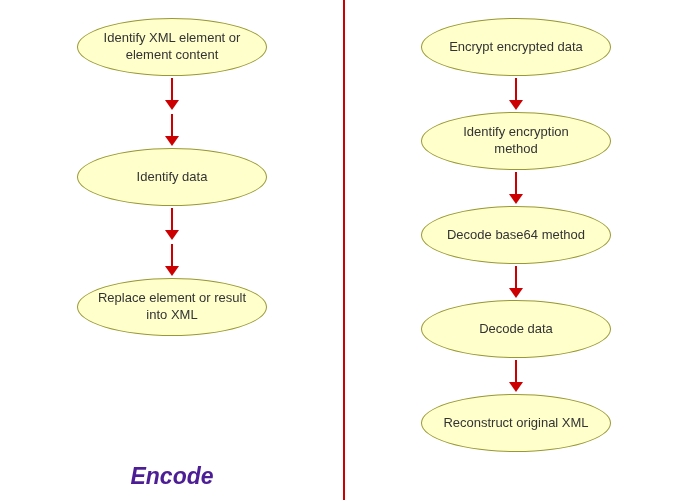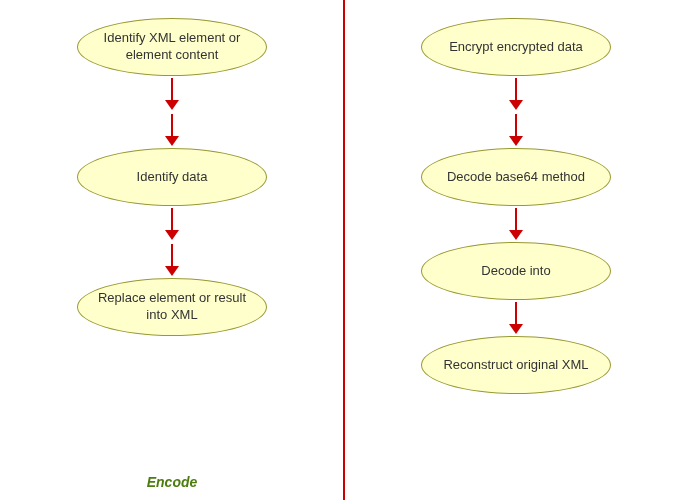--- a/index.html
+++ b/index.html
@@ -59,22 +59,22 @@
       background: #cc0000;
     }
     .arrow-head {
       width: 0;
       height: 0;
       border-left: 7px solid transparent;
       border-right: 7px solid transparent;
       border-top: 10px solid #cc0000;
     }
     .column-label {
-      font-size: 14px;
-      color: #4d7c0f;
+      font-size: 23px;
+      color: #4c1d95;
       font-style: italic;
       margin-top: auto;
       padding-top: 8px;
       font-weight: bold;
     }
   </style>
 </head>
 <body>
 
 <div class="diagram-container">
@@ -102,29 +102,30 @@
       <div class="node">Replace element or result into XML</div>
       <div class="column-label">Encode</div>
     </div>
 
   <div class="column" id="right-col">
   <div class="node">Encrypt encrypted data</div>
       <div class="arrow">
         <div class="arrow-line"></div>
         <div class="arrow-head"></div>
       </div>
+      <div class="node">Identify encryption method</div>
       <div class="arrow">
         <div class="arrow-line"></div>
         <div class="arrow-head"></div>
       </div>
       <div class="node">Decode base64 method</div>
       <div class="arrow">
         <div class="arrow-line"></div>
         <div class="arrow-head"></div>
       </div>
-      <div class="node">Decode into</div>
+      <div class="node">Decode data</div>
       <div class="arrow">
         <div class="arrow-line"></div>
         <div class="arrow-head"></div>
       </div>
       <div class="node">Reconstruct original XML</div>
     </div>
 </div>
 
 </body></html>

